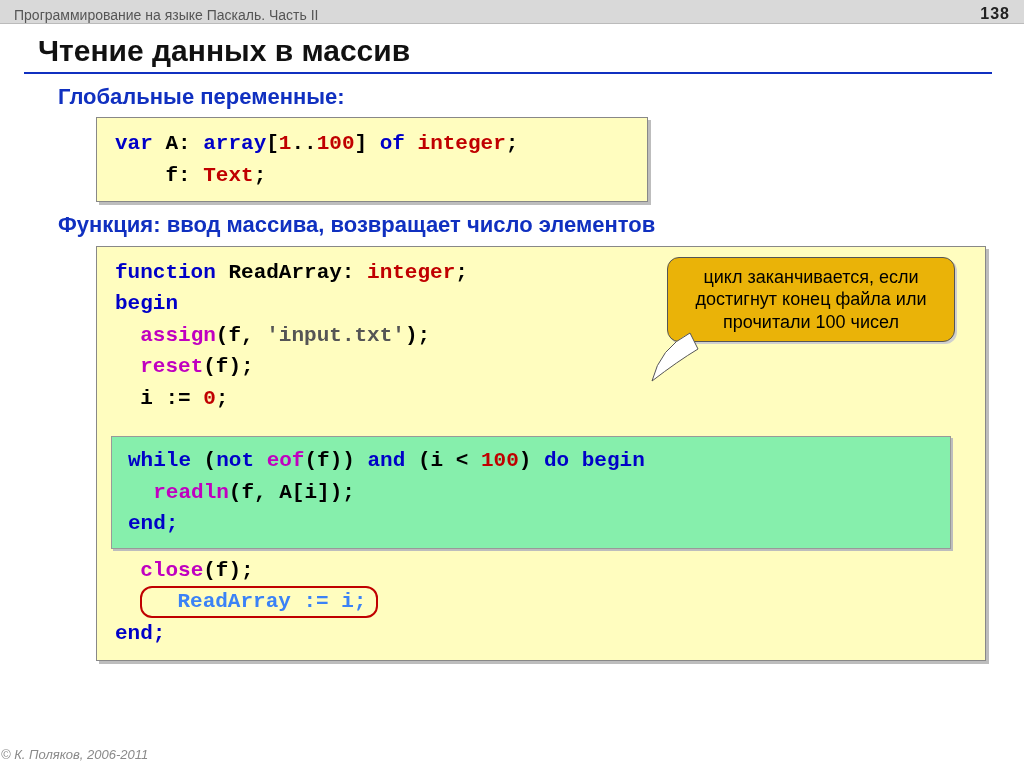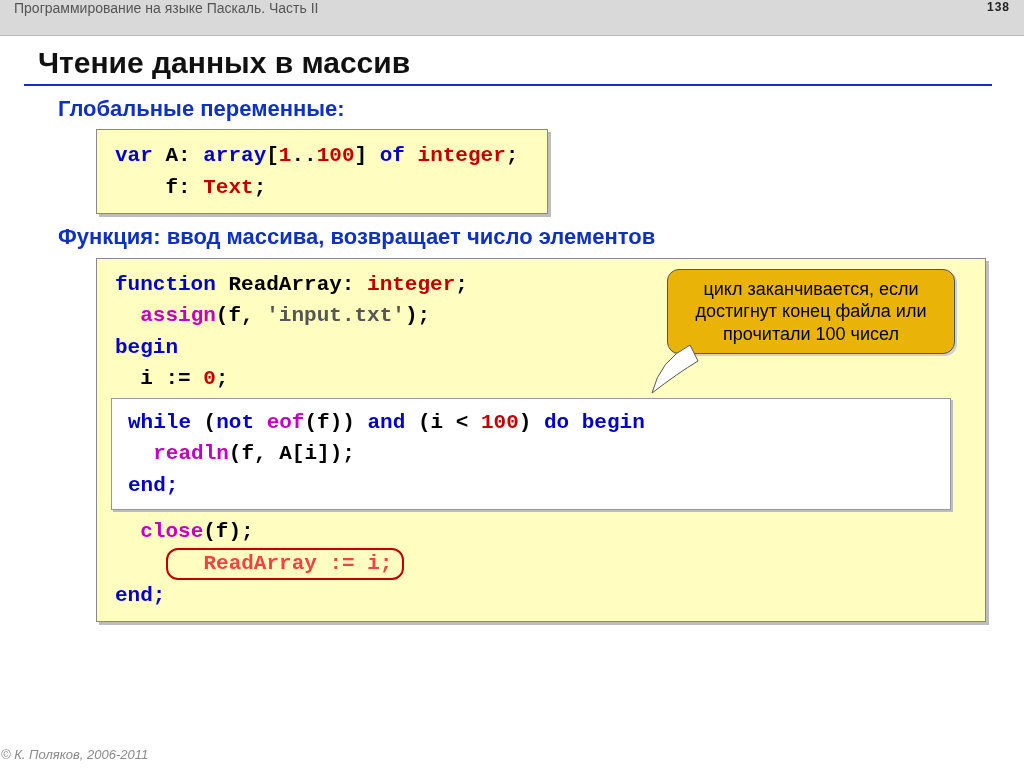--- a/index.html
+++ b/index.html
@@ -1,40 +1,40 @@
 <!DOCTYPE html>
 <html><head>
 <meta charset="utf-8">
 <style>
   * { box-sizing:border-box; margin:0; padding:0; }
   body { width:1024px; height:768px; background:#fff; font-family:Arial,Helvetica,sans-serif; overflow:hidden; }
 
-  .topbar { height:36px; background:#d9d9d9; display:flex; align-items:flex-start; padding:0 14px; border-bottom:1px solid #bbb; }
+  .topbar { height:24px; background:#d9d9d9; display:flex; align-items:flex-end; padding:0 14px; border-bottom:1px solid #bbb; }
   .topbar .left { font-size:14px; color:#555; }
-  .topbar .right { margin-left:auto; font-size:12px; font-weight:700; color:#222; letter-spacing:1px; }
+  .topbar .right { margin-left:auto; font-size:16px; font-weight:700; color:#222; letter-spacing:1px; }
 
   .slide { padding:6px 32px 0 24px; position:relative; }
 
   .h1 { font-size:30px; font-weight:700; color:#111; padding:4px 0 2px 14px; }
   .h1rule { border:none; border-top:2px solid #1030c0; margin:2px 0 10px 0; }
 
   .sub { font-size:22px; font-weight:700; color:#1030c0; padding-left:34px; margin-bottom:8px; line-height:1.15; }
 
   .codebox { background:#fffdbf; border:1px solid #888; box-shadow:3px 3px 0 #bdbdbd; margin:0 0 10px 72px; padding:10px 18px; font-family:"Courier New",monospace; font-size:21px; font-weight:700; line-height:1.5; position:relative; }
-  .codebox.first { width:452px; }
+  .codebox.first { width:552px; }
   .codebox.big   { width:890px; margin-left:72px; }
 
   .kw   { color:#0000c8; }
   .typ  { color:#c00000; }
   .num  { color:#c00000; }
   .str  { color:#555; }
   .call { color:#c000c0; }
-  .fn   { color:#ef4444;margin-left:26px; }
+  .fn   { color:#3b82f6; }
 
-  .innerbox { background:#ffffff; border:1px solid #999; box-shadow:2px 2px 0 #bdbdbd; margin:3px 0 6px -4px; padding:8px 16px; font-family:inherit; font-size:inherit; font-weight:inherit; line-height:inherit; width:calc(100% - 12px); }
+  .innerbox { background:#86efac; border:1px solid #999; box-shadow:2px 2px 0 #bdbdbd; margin:22px 0 6px -4px; padding:8px 16px; font-family:inherit; font-size:inherit; font-weight:inherit; line-height:inherit; width:calc(100% - 12px); }
 
   .pill { display:inline-block; border:2px solid #c00000; border-radius:12px; padding:0 10px; line-height:1.35; }
 
   .callout { position:absolute; right:30px; top:10px; width:288px; background:#eab308; border:1px solid #555; border-radius:12px; box-shadow:2px 2px 0 #cfcfcf; padding:8px 10px; font-family:Arial,sans-serif; font-size:18px; font-weight:400; line-height:1.25; text-align:center; z-index:5; }
   .callout svg.tail { position:absolute; left:-18px; bottom:-42px; width:60px; height:60px; overflow:visible; }
 
   .footer { position:absolute; left:1px; bottom:6px; font-size:13px; color:#8a8a8a; font-style:italic; }
 
   pre, .codeln { white-space:pre; }
 </style>
@@ -63,22 +63,23 @@
   <div class="codebox big">
 
     <div class="callout">
       <span>цикл заканчивается, если достигнут конец файла или прочитали 100 чисел</span>
       <svg class="tail" viewBox="0 0 60 60">
         <path d="M40 10 Q10 25 2 58 Q28 38 48 26 Z" fill="#fff" stroke="#555" stroke-width="1"></path>
       </svg>
     </div>
 
     <div class="codeln"><span class="kw">function</span><span> ReadArray: </span><span class="typ">integer</span><span>;</span></div>
+    <div class="codeln kw">begin</div>
     <div class="codeln"><span>  </span><span class="call">assign</span><span>(f, </span><span class="str">'input.txt'</span><span>);</span></div>
-    <div class="codeln kw">begin</div>
+    <div class="codeln"><span>  </span><span class="call">reset</span><span>(f);</span></div>
     <div class="codeln"><span>  i := </span><span class="num">0</span><span>;</span></div>
 
     <div class="innerbox">
       <div class="codeln"><span class="kw">while</span><span> (</span><span class="kw">not</span><span> </span><span class="call">eof</span><span>(f)) </span><span class="kw">and</span><span> (i &lt; </span><span class="num">100</span><span>) </span><span class="kw">do begin</span></div>
       <div class="codeln"><span>  </span><span class="call">readln</span><span>(f, A[i]);</span></div>
       <div class="codeln kw">end;</div>
     </div>
 
     <div class="codeln"><span>  </span><span class="call">close</span><span>(f);</span></div>
     <div class="codeln">  <span class="pill fn">  ReadArray := i;</span></div>

